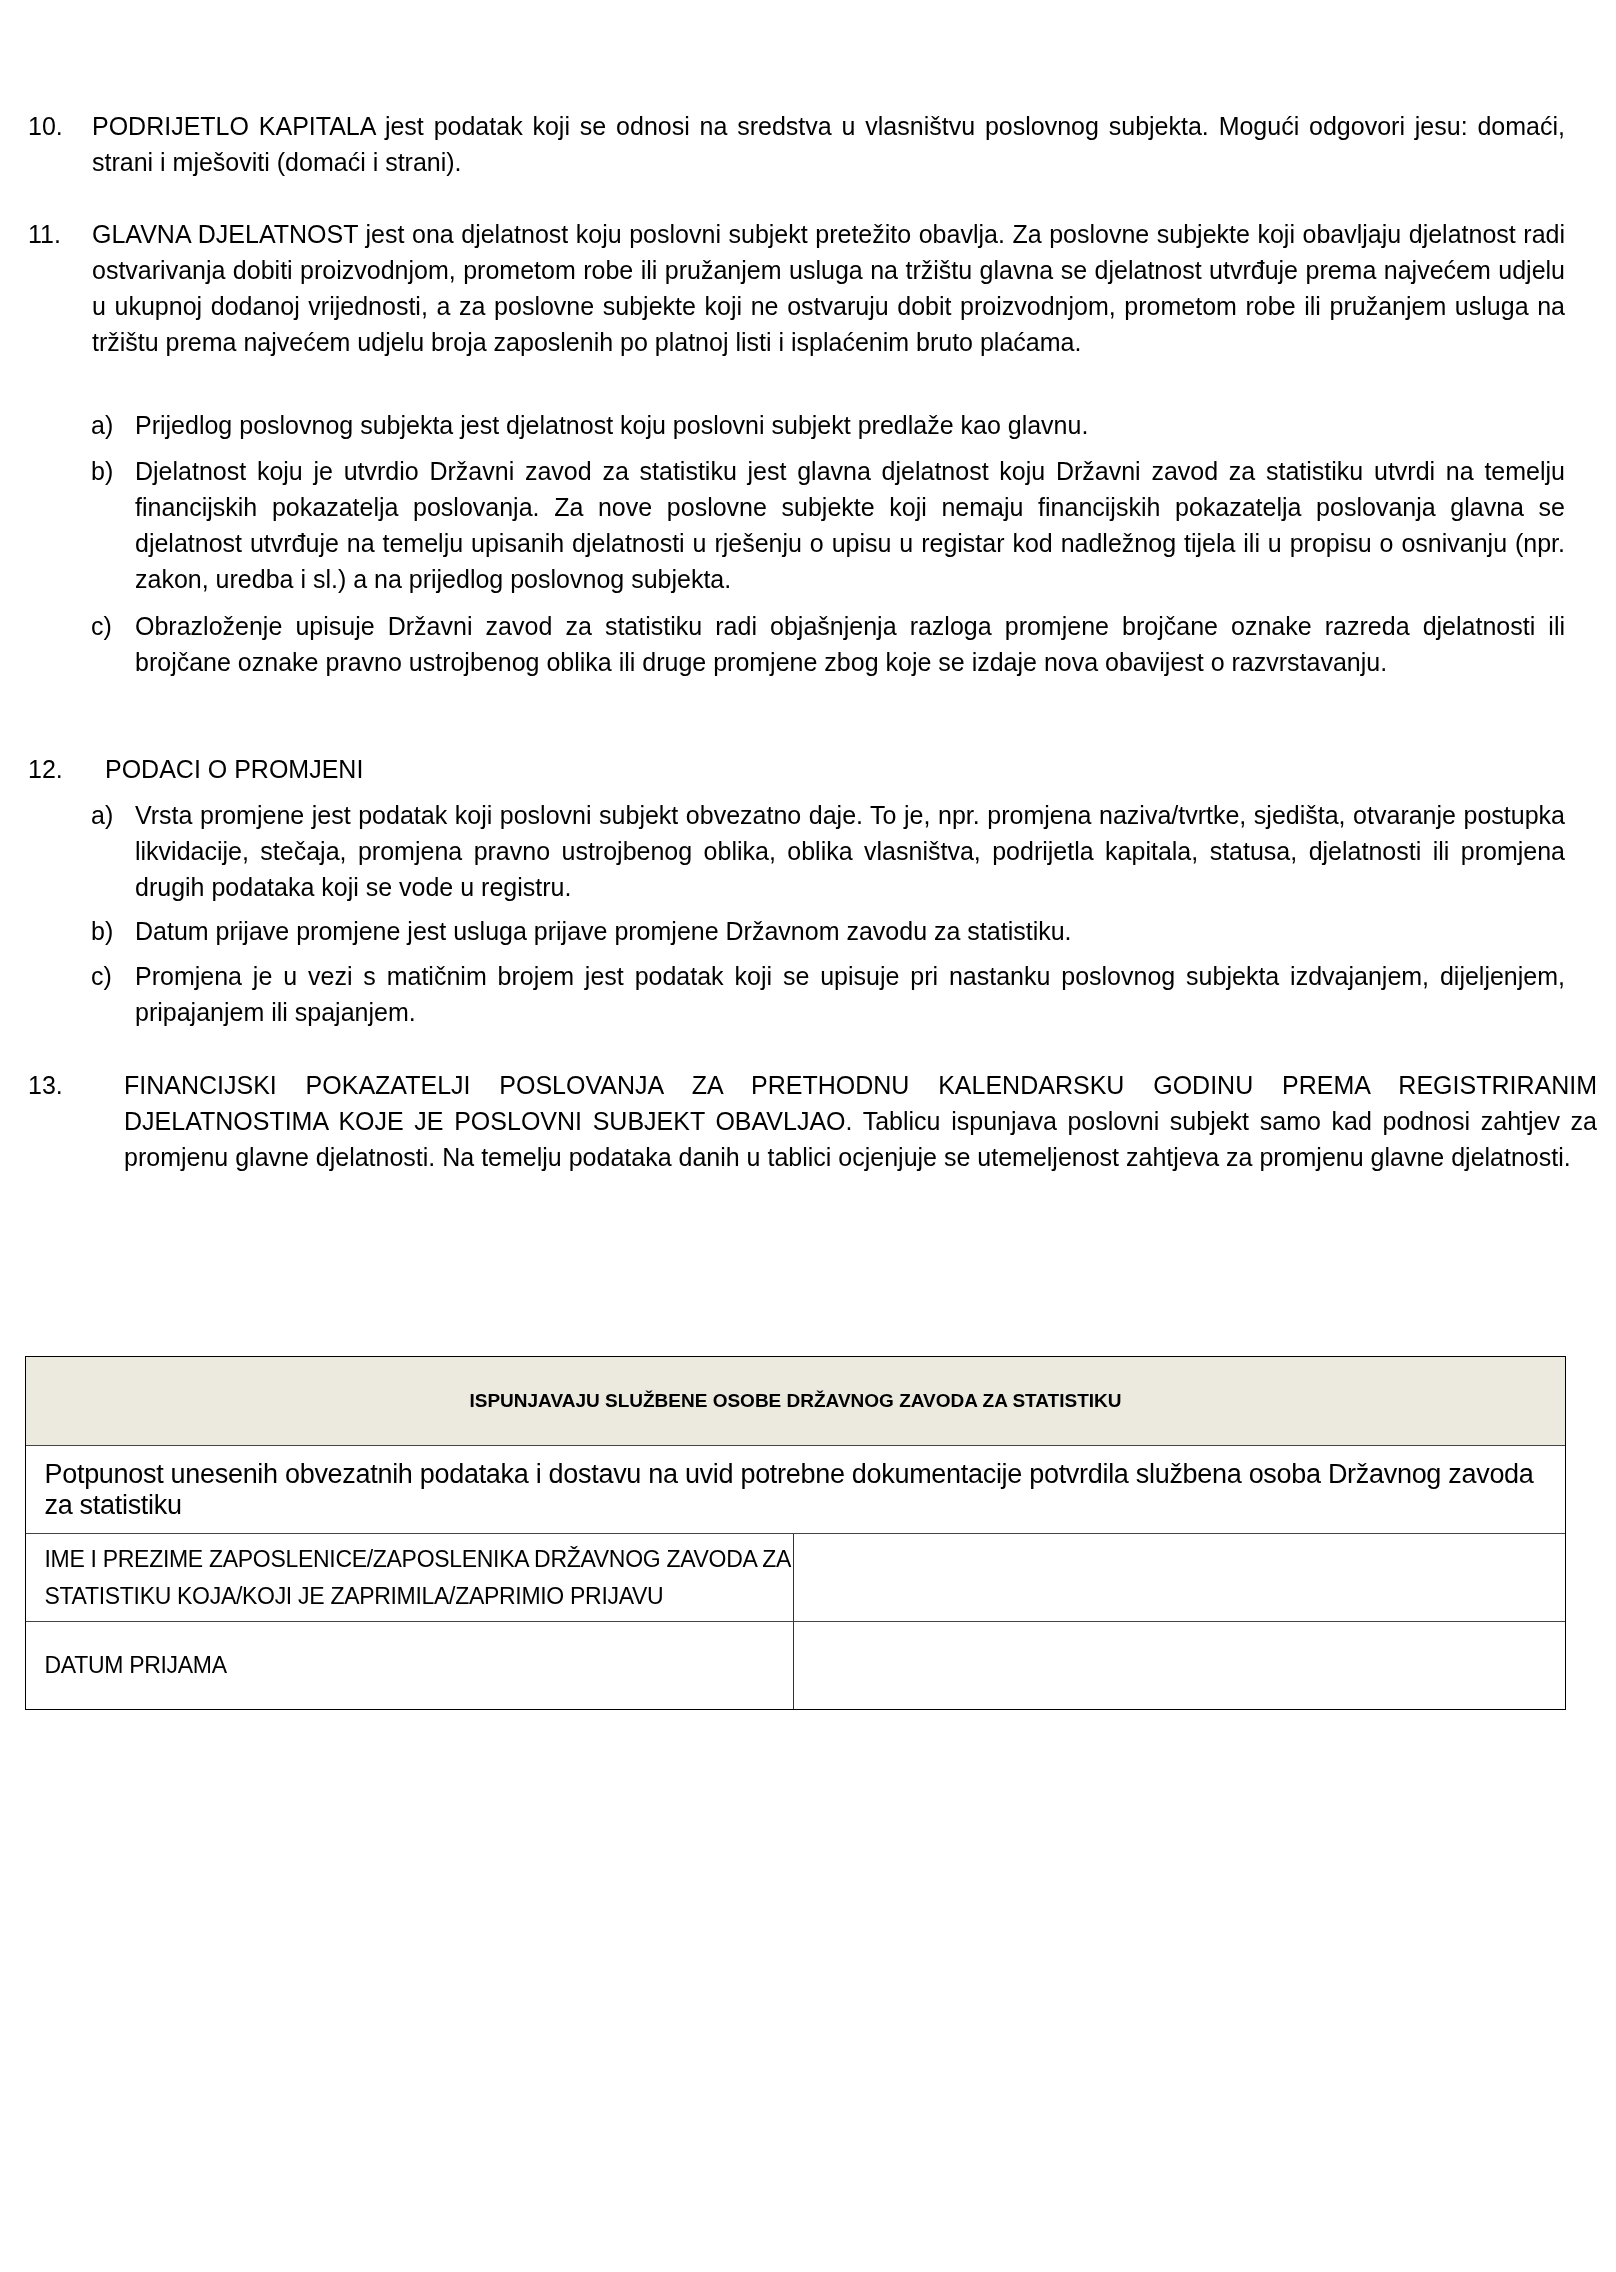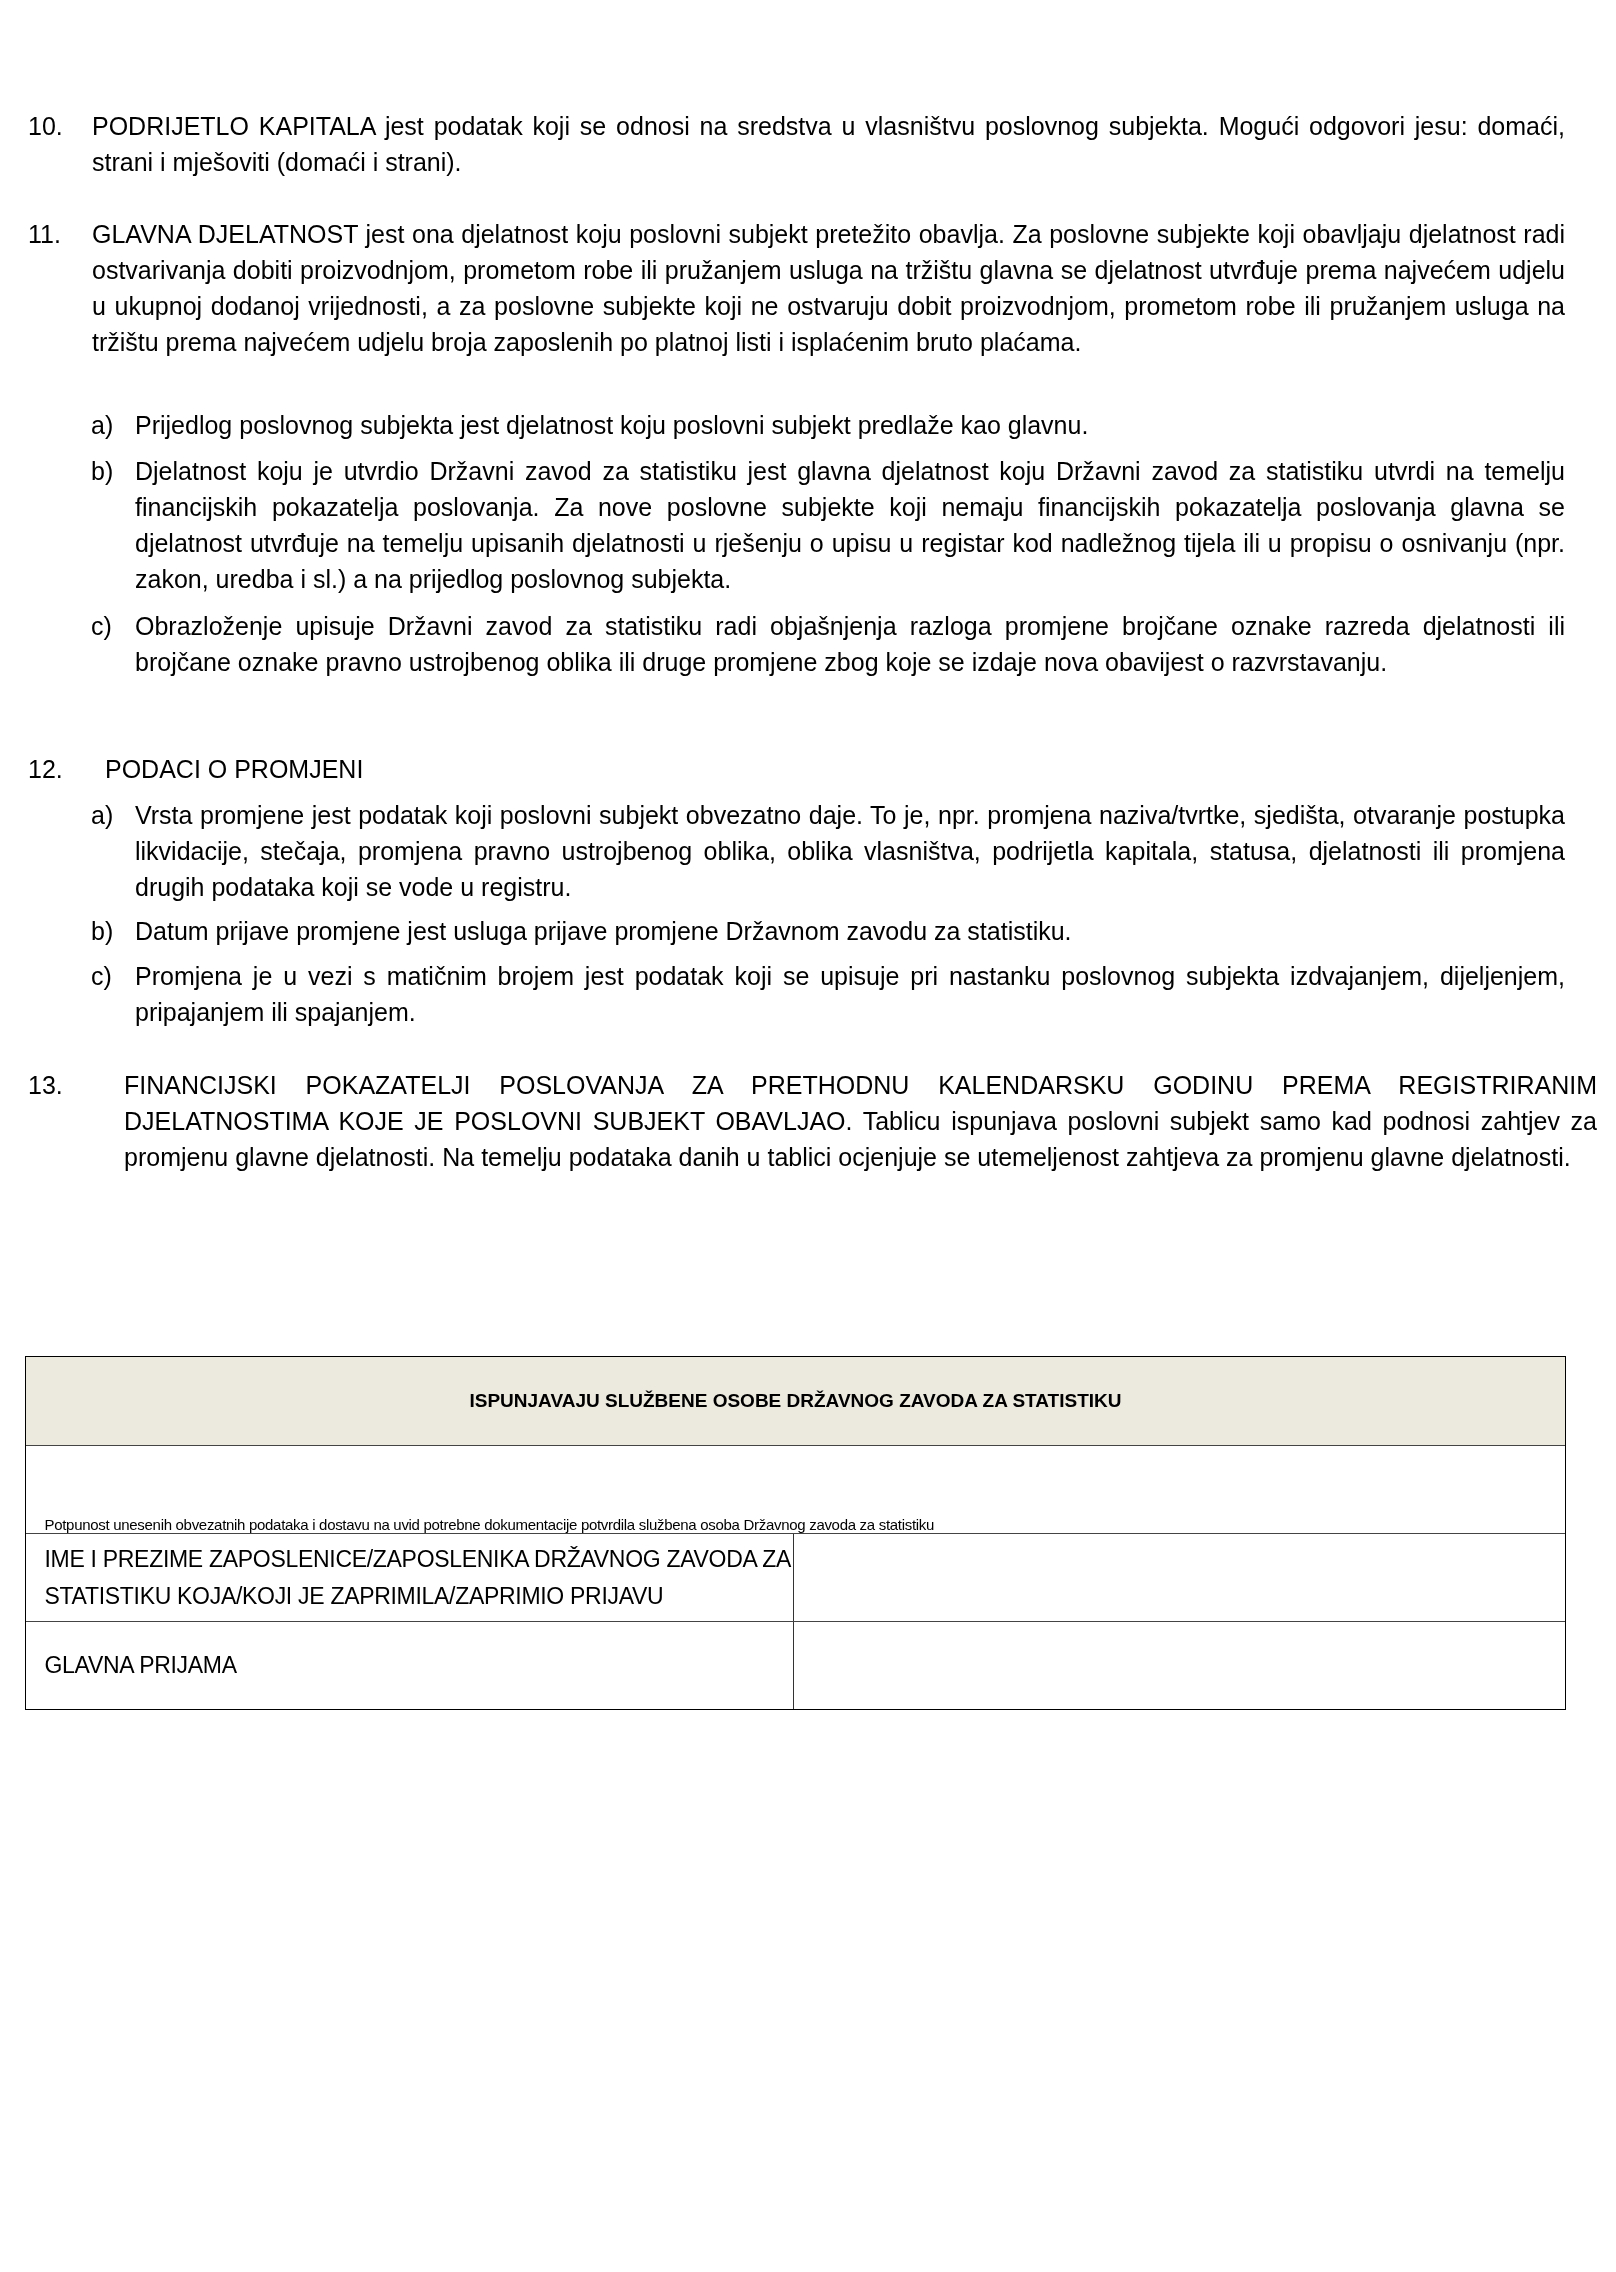--- a/index.html
+++ b/index.html
@@ -13,21 +13,21 @@
   .body { position: absolute; left: 92px; width: 1473px; text-align: justify; }
   .sub { position: absolute; left: 91px; width: 1473px; }
   .sub .letter { position: absolute; left: 0; top: 0; }
   .sub .txt { position: absolute; left: 44px; width: 1430px; text-align: justify; }
   .body, .sub .txt { text-align-last: left; }
 
   .tbl { position: absolute; left: 25px; top: 1356px; width: 1541px; border: 1.7px solid #000; box-sizing: border-box; }
   .tbl .row { position: relative; height: 88px; border-top: 1.7px solid #444; box-sizing: border-box; display: flex; }
   .tbl .row:first-child { border-top: none; }
   .tbl .hdr { background: #ECE9DF; align-items: center; justify-content: center; font-weight: bold; font-size: 19px; }
-  .tbl .note { align-items: flex-end; padding-left: 18.5px; font-size: 15px; letter-spacing: -0.3px; }
+  .tbl .note { align-items: center; padding-left: 18.5px; font-size: 27px; letter-spacing: -0.3px; }
   .tbl .cell-l { width: 768px; border-right: 1.7px solid #333; box-sizing: border-box; padding-left: 18.5px; display: flex; align-items: center; font-size: 23px; line-height: 37px; letter-spacing: -0.3px; }
   .tbl .cell-r { flex: 1; }
 </style>
 </head>
 <body>
 
 <div class="doc">
 
   <div class="item" style="top:108px;">
     <span class="num">10.</span>
@@ -78,19 +78,19 @@
       <span>ISPUNJAVAJU SLUŽBENE OSOBE DRŽAVNOG ZAVODA ZA STATISTIKU</span>
     </div>
     <div class="row note">
       <span>Potpunost unesenih obvezatnih podataka i dostavu na uvid potrebne dokumentacije potvrdila službena osoba Državnog zavoda za statistiku</span>
     </div>
     <div class="row">
       <div class="cell-l">IME I PREZIME ZAPOSLENICE/ZAPOSLENIKA DRŽAVNOG ZAVODA ZA STATISTIKU KOJA/KOJI JE ZAPRIMILA/ZAPRIMIO PRIJAVU</div>
       <div class="cell-r"></div>
     </div>
     <div class="row">
-      <div class="cell-l">GLAVNA PRIJAMA</div>
+      <div class="cell-l">DATUM PRIJAMA</div>
       <div class="cell-r"></div>
     </div>
   </div>
 
 </div>
 
 
 </body></html>

